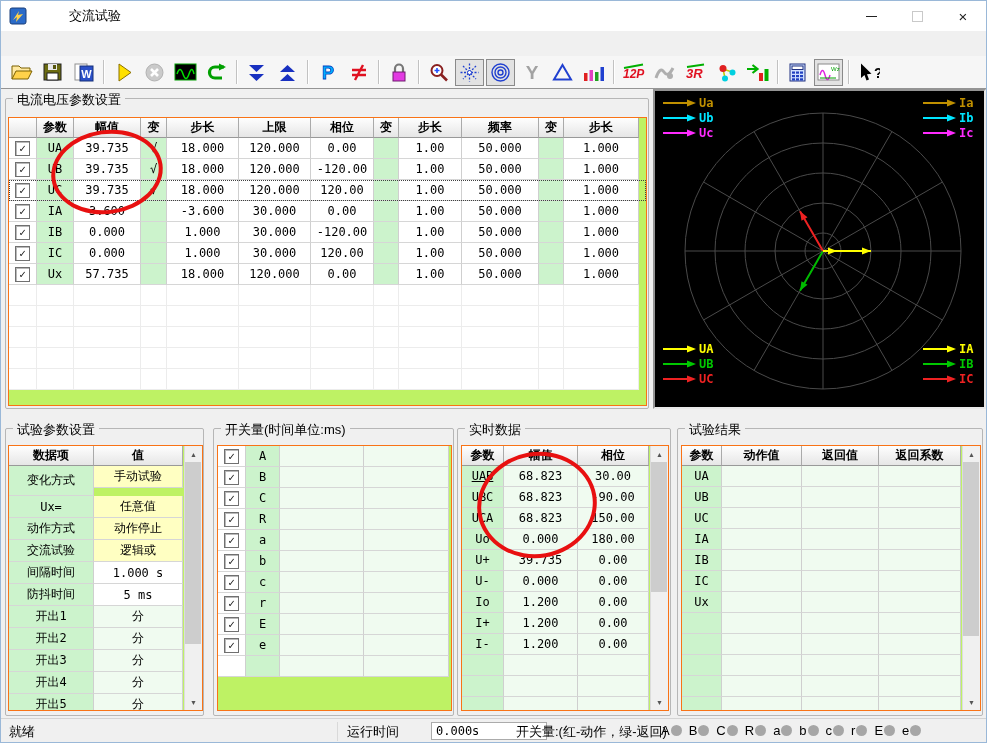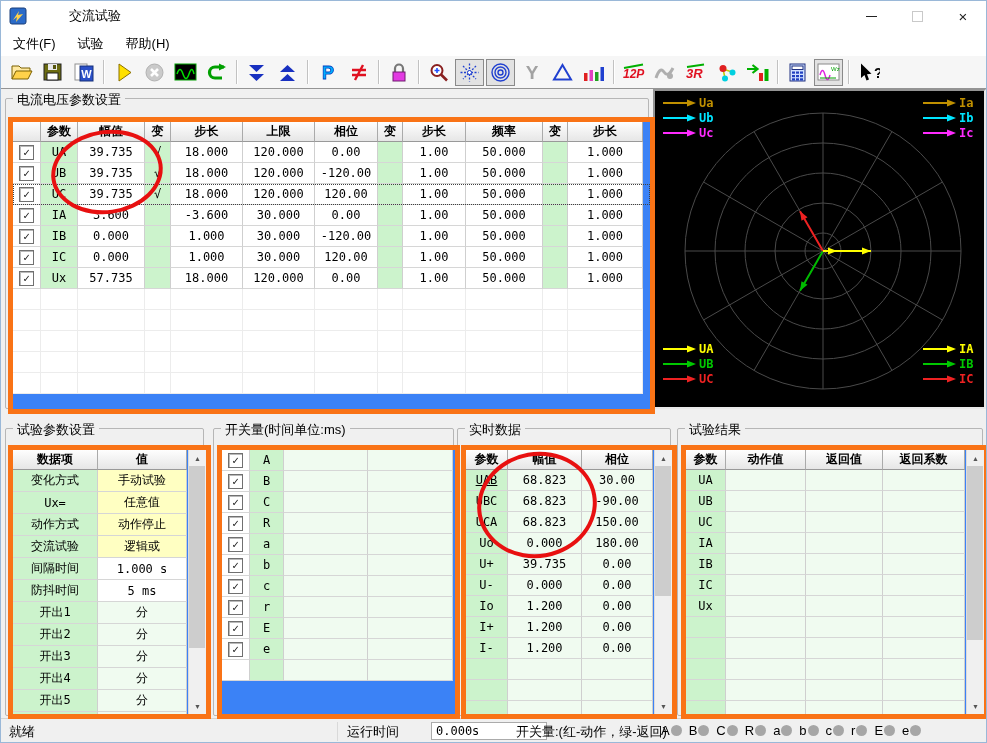--- a/index.html
+++ b/index.html
@@ -23,21 +23,21 @@
            display:flex;align-items:center;padding-left:5px;box-sizing:border-box;}
   .tb-btn{width:27px;height:25px;display:flex;align-items:center;justify-content:center;border:1px solid transparent;margin:0 1px;}
   .tb-btn.pressed{background:#e2e2e2;border-color:#8a8a8a;}
   .tb-btn.disabled{opacity:.9;}
   .tb-sep{width:1px;height:24px;background:#c2c2c2;margin:0 4px;box-shadow:1px 0 0 #fff;}
   
   .groupbox{position:absolute;}
   .gb-border{position:absolute;left:0;right:0;top:7px;bottom:0;border:1px solid #b6b6b6;border-radius:2px;}
   .gb-label{position:absolute;left:8px;top:0;background:#f0f0f0;padding:0 4px;font-size:13px;z-index:2;white-space:nowrap;}
   
-  .tbl{position:absolute;background:#3b82f6;border:5px solid #f97316;overflow:hidden;z-index:1;}
+  .tbl{position:absolute;background:#bef264;border:1px solid #f97316;overflow:hidden;z-index:1;}
   .tr{display:flex;}
   .th,.td{box-sizing:border-box;display:flex;align-items:center;justify-content:center;white-space:nowrap;overflow:hidden;
           border-right:1px solid #cfcfcf;border-bottom:1px solid #d6d6d6;height:100%;}
   .td{font-family:"DejaVu Sans Mono","Liberation Mono",monospace;font-size:12px;}
   .th{background:linear-gradient(#fefefe,#e6e6e6);border-right:1px solid #aaa;border-bottom:1px solid #999;
       font-family:"Liberation Sans",sans-serif;font-weight:bold;font-size:12px;}
   .bg-g{background:#ccf3cc;}
   .bg-p{background:#f0fbf0;}
   .bg-y{background:#ffffc2;}
   .bg-w{background:#ffffff;}
@@ -82,25 +82,20 @@
         </div>
       <div class="cap-btn">
           <div class="max-glyph"></div>
         </div>
       <div class="cap-btn">
           <span class="close-glyph">×</span>
         </div>
     </div>
   </div>
 
-  <div class="menubar" id="menubar">
-      <div class="menu-item">文件(F)</div>
-      <div class="menu-item">试验</div>
-      <div class="menu-item">帮助(H)</div>
-    </div>
 
   <div class="toolbar" id="toolbar">
       <div class="tb-btn">
         <span style="display: flex;">
           <svg width="23" height="21" viewBox="0 0 23 21">
             <path d="M2 17 V4 h7 l2 2 h9 v3" fill="#ffe9a0" stroke="#7a6000"></path>
             <path d="M2 17 L6 9 h16 l-4 8 z" fill="#ffd24a" stroke="#7a6000"></path>
           </svg>
         </span>
       </div>
@@ -600,21 +595,21 @@
 
   <div class="groupbox" style="left:4px;top:420px;width:199px;height:295px;">
     <span class="gb-label">试验参数设置</span>
     <div class="gb-border"></div>
     <div class="tbl" id="kv-table" style="left:3px;top:24px;width:193px;height:264px;">
         <div class="tr">
           <div class="th" style="width:85px;min-width:85px;height:20px;">数据项</div>
           <div class="th" style="width:89px;min-width:89px;height:20px;">值</div>
         </div>
         <div class="tr">
-          <div class="td bg-g" style="width:85px;min-width:85px;height:22px;font-family:Liberation Serif, serif;">变化方式</div>
+          <div class="td bg-g" style="width:85px;min-width:85px;height:30px;font-family:Liberation Serif, serif;">变化方式</div>
           <div class="td bg-y" style="width:89px;min-width:89px;height:22px;">手动试验</div>
         </div>
         <div class="tr">
           <div class="td bg-g" style="width:85px;min-width:85px;height:22px;">Ux=</div>
           <div class="td bg-y" style="width:89px;min-width:89px;height:22px;">任意值</div>
         </div>
         <div class="tr">
           <div class="td bg-g" style="width:85px;min-width:85px;height:22px;">动作方式</div>
           <div class="td bg-y" style="width:89px;min-width:89px;height:22px;">动作停止</div>
         </div>

